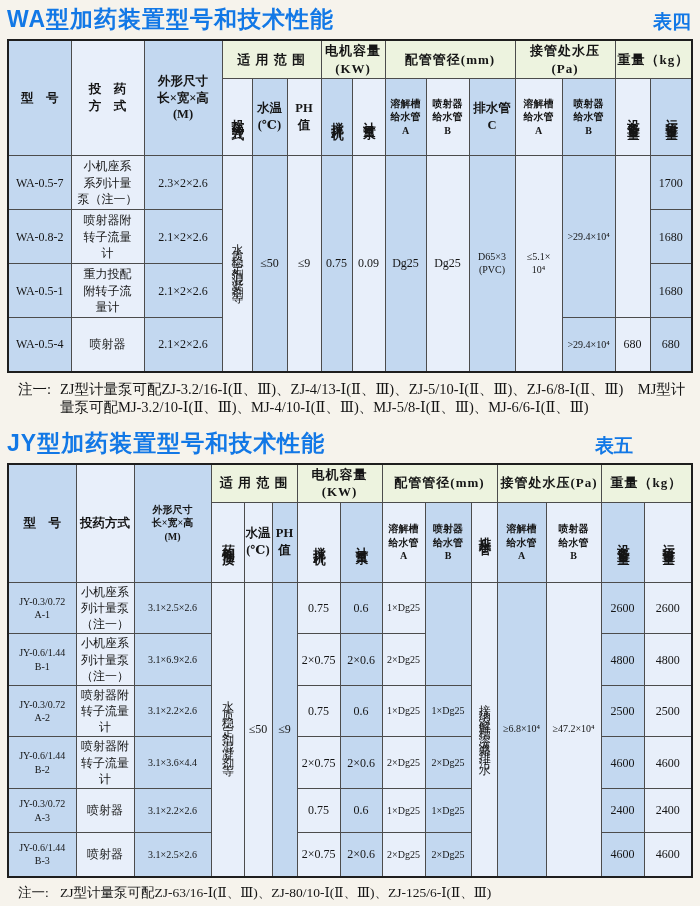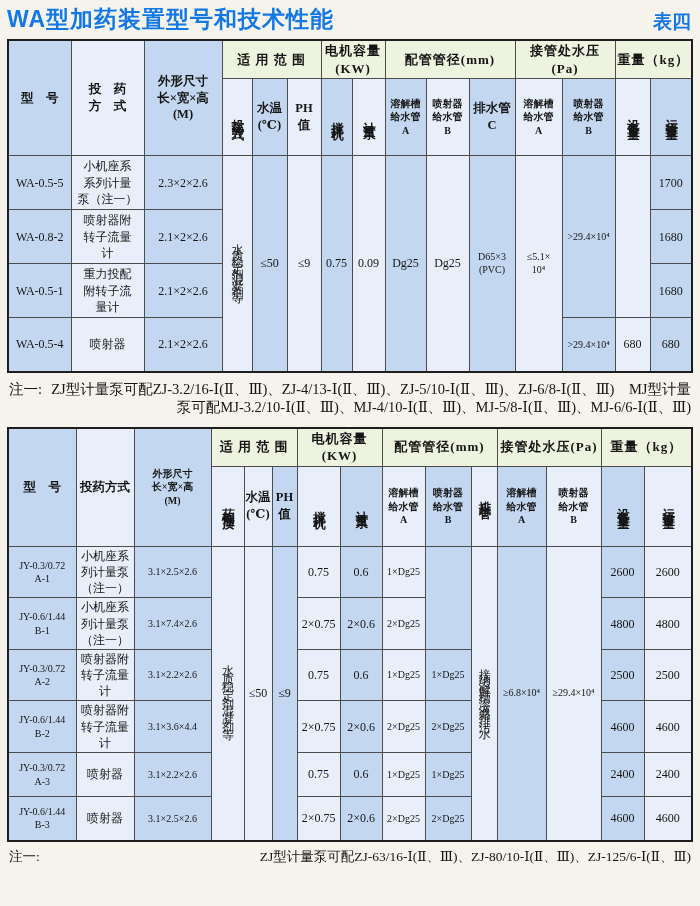--- a/index.html
+++ b/index.html
@@ -44,24 +44,24 @@
   tr.rh54{height:54px;}
   tr.rh44{height:44px;}
   .v{
     writing-mode:vertical-rl;text-orientation:upright;
     letter-spacing:3px;line-height:1.1;
     white-space:pre;
   }
   .v.ls6{letter-spacing:6px;}
   .v.ls8{letter-spacing:8px;}
   .small{font-size:10px;}
-  .notes{margin:7px 0 2px 2px;}
+  .notes{margin:7px 0 2px 11px;}
   .note-row{display:flex;font-size:14.5px;line-height:1.28;}
   .note-label{flex:none;width:42px;}
-  .note-text{flex:1;text-align:right;}
+  .note-text{flex:1;}
   .notes-tight .note-row{font-size:13.5px;line-height:1.25;}
   .gap{height:8px;}
 </style>
 </head>
 <body>
 
 <div class="page">
 
   <div class="title-row">
     <span class="t">WA型加药装置型号和技术性能</span>
@@ -120,21 +120,21 @@
       <td class="hd small">溶解槽
 给水管
 A</td>
       <td class="hd small">喷射器
 给水管
 B</td>
       <td class="hd"><span class="v">设备重量</span></td>
       <td class="hd"><span class="v">运行重量</span></td>
     </tr>
     <tr class="rh54">
-      <td>WA-0.5-5</td>
+      <td>WA-0.5-7</td>
       <td>小机座系
 系列计量
 泵（注一）</td>
       <td>2.3×2×2.6</td>
       <td rowspan="4"><span class="v ls6">水质稳定剂混凝剂等</span></td>
       <td rowspan="4">≤50</td>
       <td rowspan="4">≤9</td>
       <td rowspan="4">0.75</td>
       <td rowspan="4">0.09</td>
       <td rowspan="4">Dg25</td>
@@ -176,20 +176,24 @@
 
   <div class="notes">
     <div class="note-row">
       <span class="note-label">注一:</span>
       <span class="note-text">ZJ型计量泵可配ZJ-3.2/16-Ⅰ(Ⅱ、Ⅲ)、ZJ-4/13-Ⅰ(Ⅱ、Ⅲ)、ZJ-5/10-Ⅰ(Ⅱ、Ⅲ)、ZJ-6/8-Ⅰ(Ⅱ、Ⅲ)　MJ型计量泵可配MJ-3.2/10-Ⅰ(Ⅱ、Ⅲ)、MJ-4/10-Ⅰ(Ⅱ、Ⅲ)、MJ-5/8-Ⅰ(Ⅱ、Ⅲ)、MJ-6/6-Ⅰ(Ⅱ、Ⅲ)</span>
     </div>
   </div>
 
   <div class="gap"></div>
 
+  <div class="title-row">
+    <span class="t">JY型加药装置型号和技术性能</span>
+    <span class="tag tag-inset">表五</span>
+  </div>
 
   <table>
     <colgroup>
       <col class="m" style="width:68px">
         <col class="p" style="width:58px">
         <col class="m" style="width:77px">
       <col class="p" style="width:33px">
         <col class="p" style="width:28px">
         <col class="m" style="width:25px">
       <col class="p" style="width:43px">
@@ -249,31 +253,31 @@
       <td class="small">3.1×2.5×2.6</td>
       <td rowspan="6"><span class="v ls8">水质稳定剂混凝剂等</span></td>
       <td rowspan="6">≤50</td>
       <td rowspan="6">≤9</td>
       <td>0.75</td>
       <td>0.6</td>
       <td class="small">1×Dg25</td>
       <td rowspan="2"></td>
       <td rowspan="6"><span class="v ls6">接纳溶解槽溶液箱排污水</span></td>
       <td rowspan="6" class="small">≥6.8×10⁴</td>
-      <td rowspan="6" class="small">≥29.4×10⁴</td>
+      <td rowspan="6" class="small">≥47.2×10⁴</td>
       <td>2600</td>
       <td>2600</td>
     </tr>
     <tr class="rh44">
       <td class="small">JY-0.6/1.44
 B-1</td>
       <td>小机座系
 列计量泵
 （注一）</td>
-      <td class="small">3.1×7.4×2.6</td>
+      <td class="small">3.1×6.9×2.6</td>
       <td>2×0.75</td>
       <td>2×0.6</td>
       <td class="small">2×Dg25</td>
       <td>4800</td>
       <td>4800</td>
     </tr>
     <tr class="rh44">
       <td class="small">JY-0.3/0.72
 A-2</td>
       <td>喷射器附

